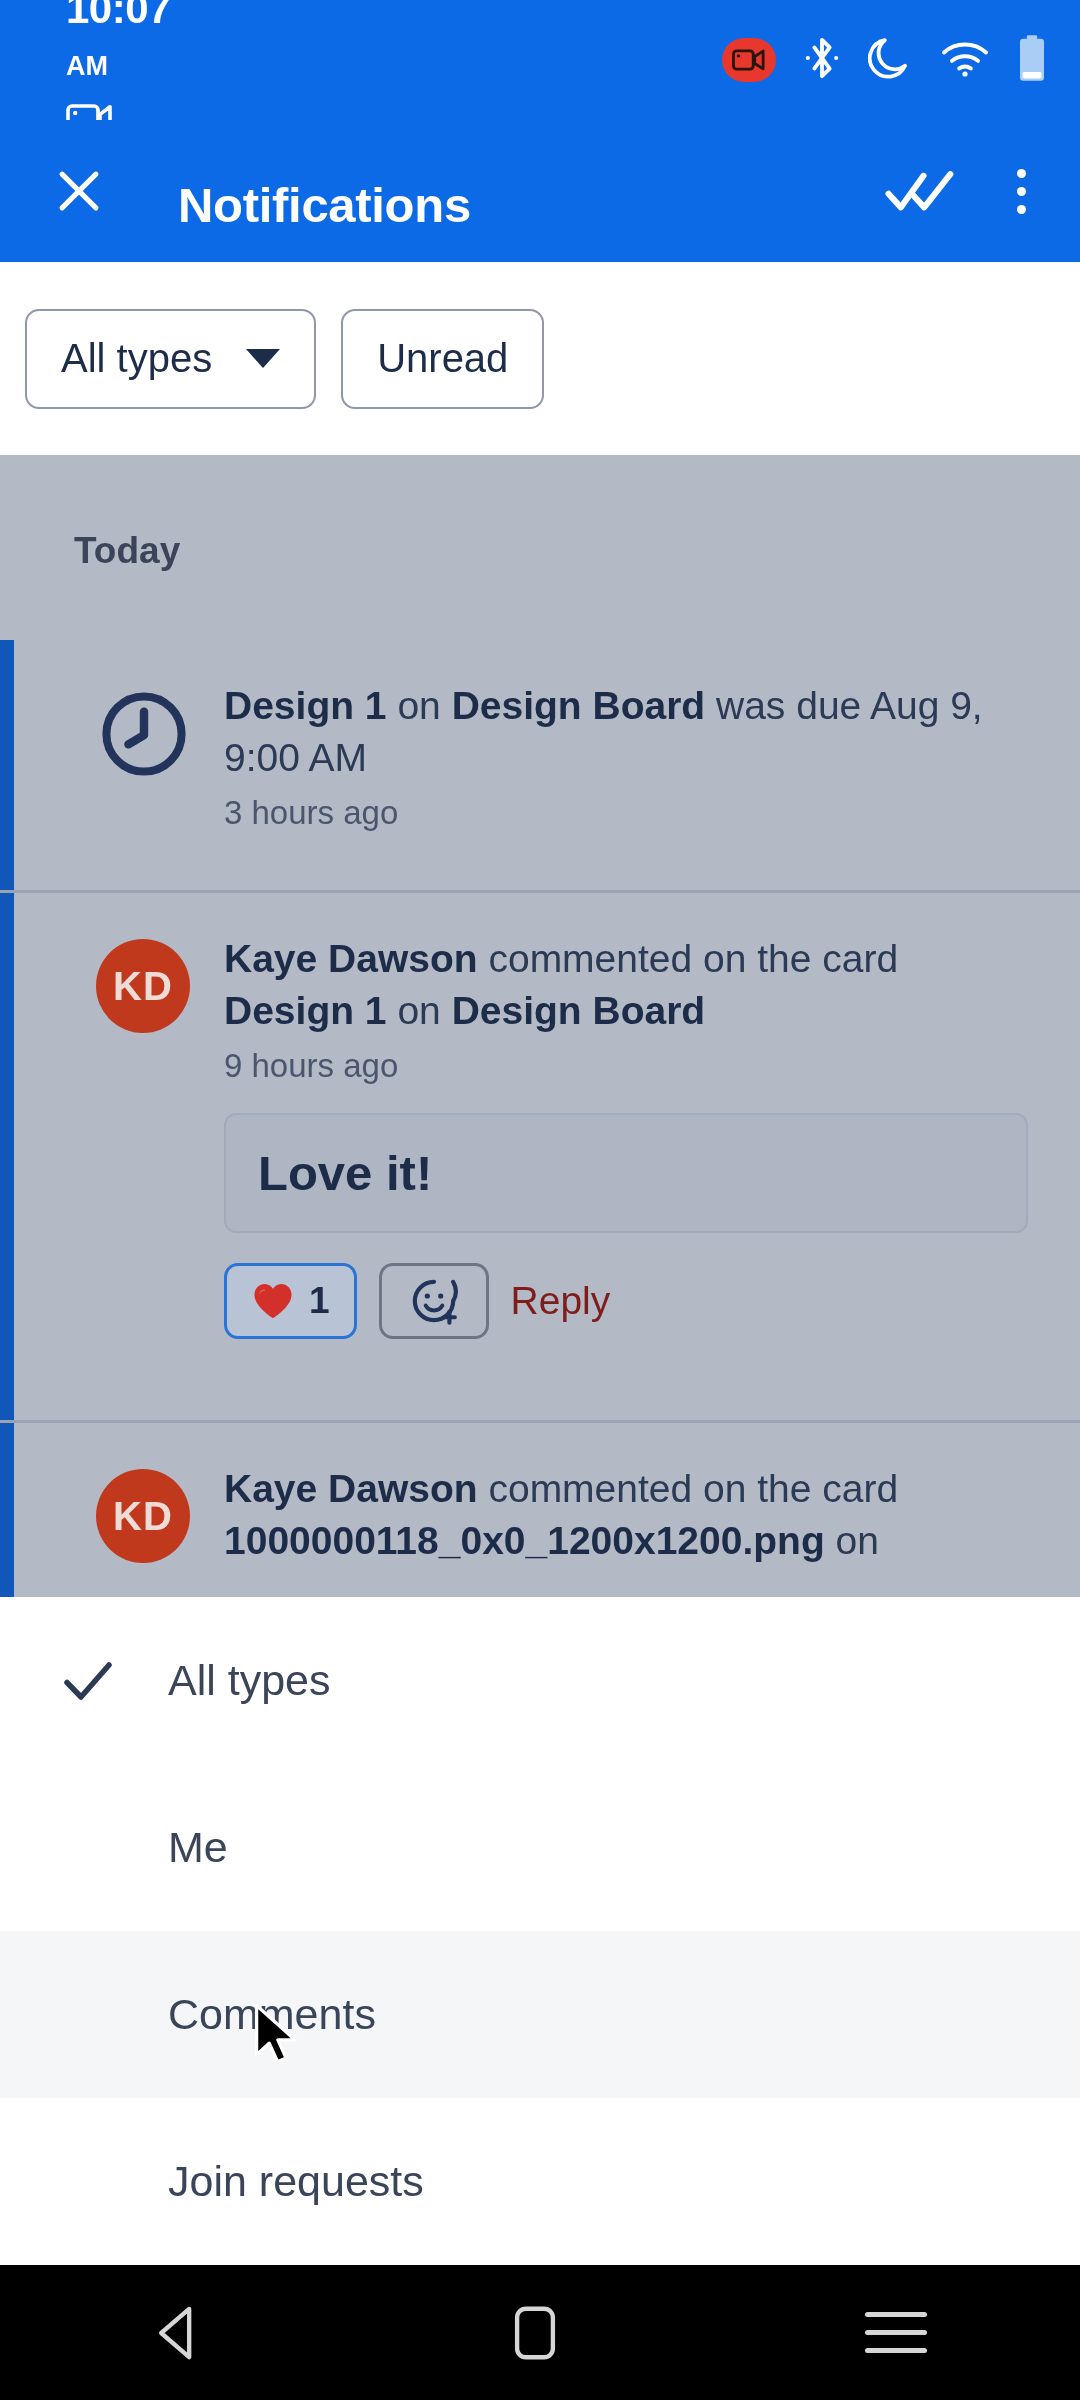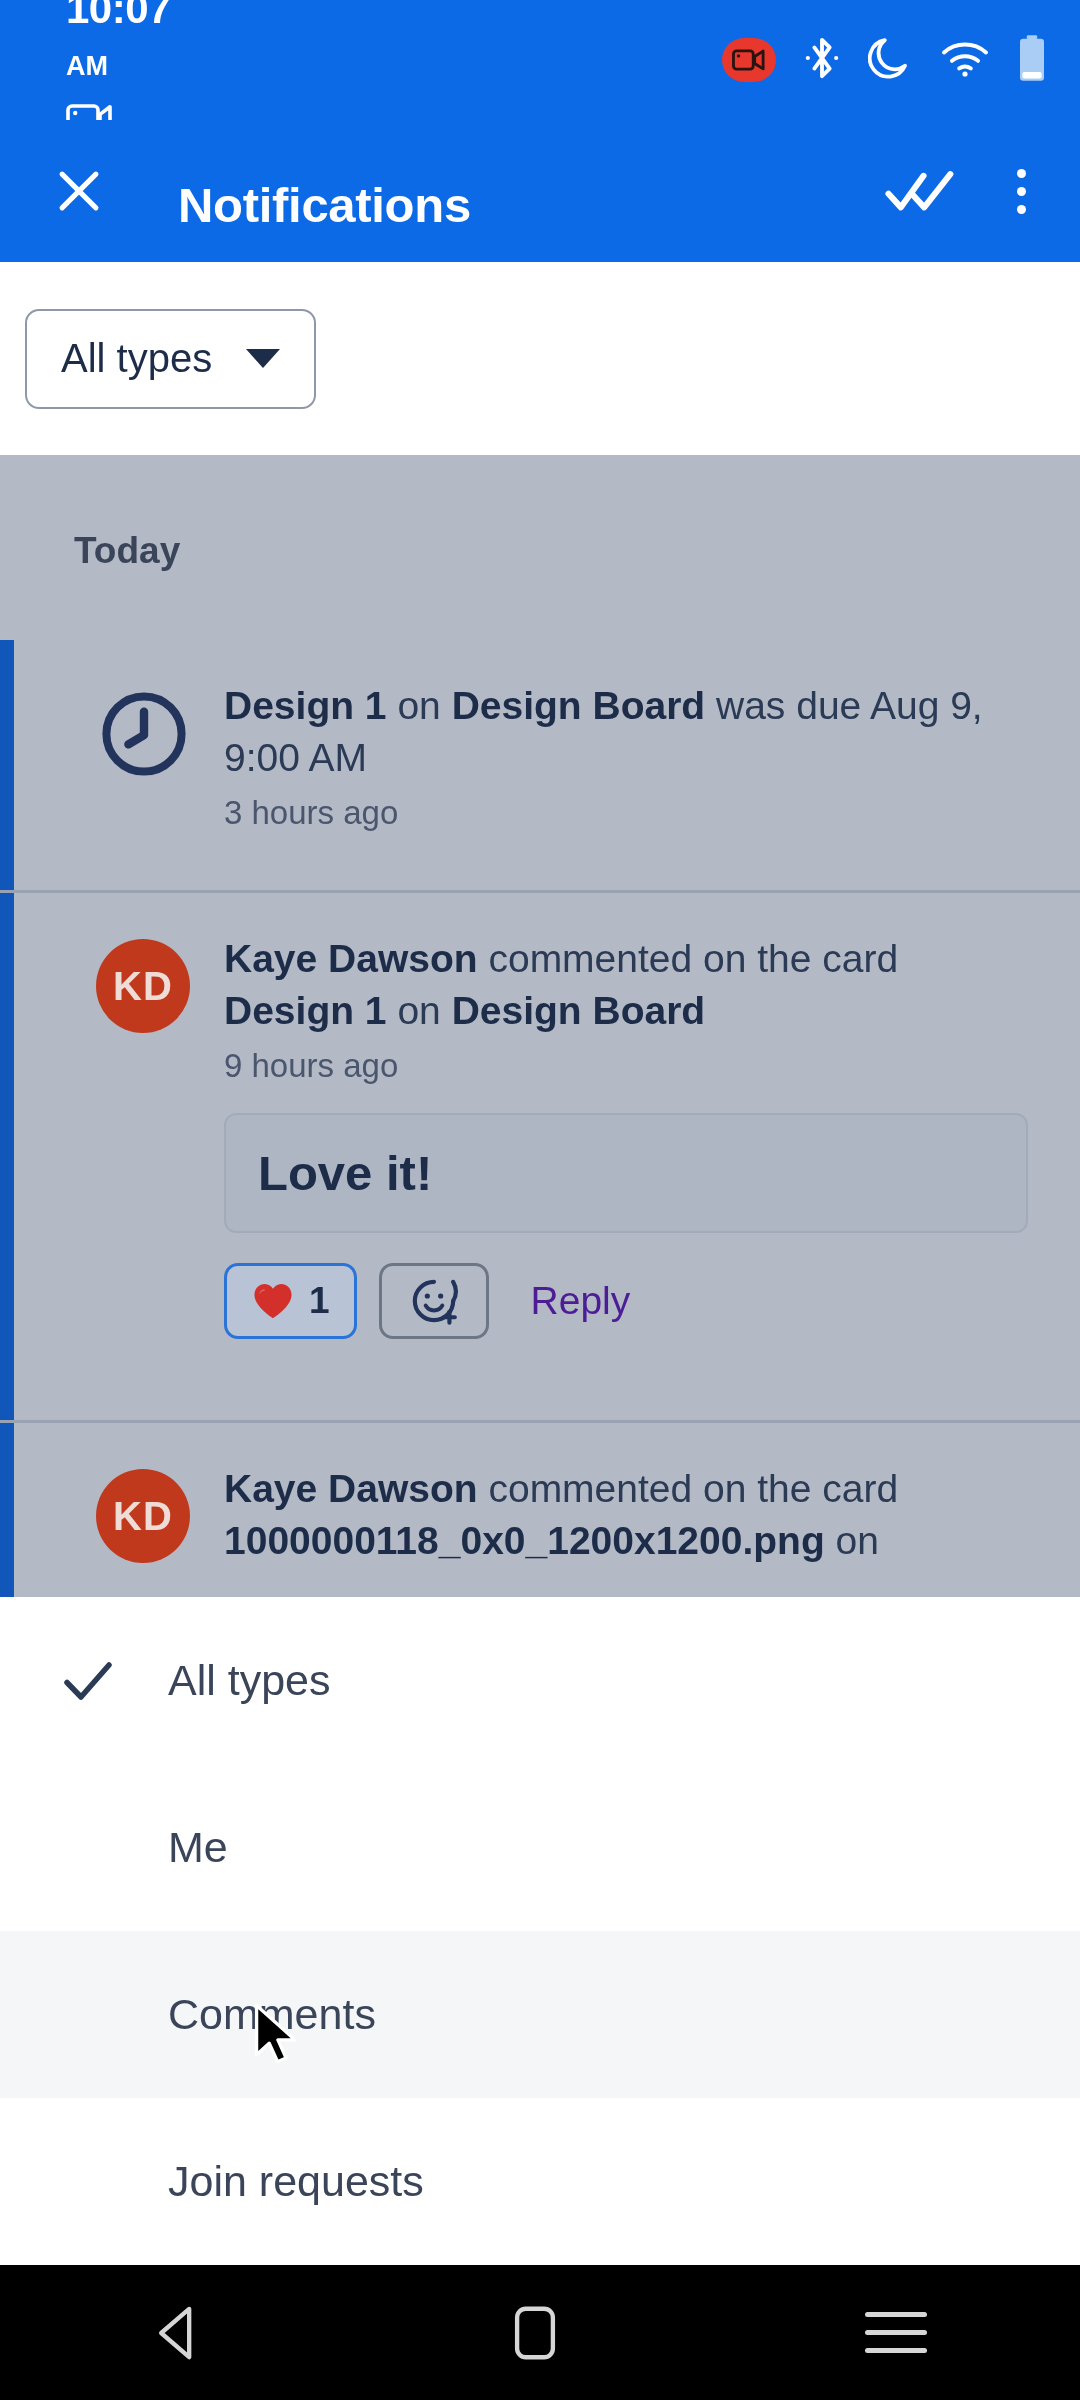--- a/index.html
+++ b/index.html
@@ -88,21 +88,21 @@
   .react-chip {
     height:76px; min-width:130px; border-radius:14px; border:3px solid #2a74d8;
     background:#b9c3d6; display:flex; align-items:center; justify-content:center;
     gap:14px; padding:0 24px; cursor:pointer;
   }
   .react-chip .cnt { font-size:37px; color:#1d2c49; font-weight:600; }
   .add-react {
     width:110px; height:76px; border-radius:14px; border:3px solid #6d7685;
     background:#b3bac6; display:flex; align-items:center; justify-content:center; cursor:pointer;
   }
-  .reply-link { color:#4c1d95; font-size:39px; margin-left:20px; cursor:pointer; }
+  .reply-link { color:#7f1d1d; font-size:39px; cursor:pointer; }
 
   
   .sheet {
     position:absolute; top:1597px; left:0; width:1080px; height:668px;
     background:#fff; overflow:hidden;
   }
   .sheet-row {
     position:relative; width:1080px; height:167px;
     display:flex; align-items:center; padding-left:168px; cursor:pointer;
   }
@@ -198,20 +198,23 @@
           <i></i>
           <i></i>
       </span>
     </span>
   </div>
 
   <div class="filterbar">
     <div class="chip">
       <span>All types</span>
       <span class="caret"></span>
+    </div>
+    <div class="chip">
+      <span>Unread</span>
     </div>
   </div>
 
   <div class="listscrim">
     <span class="today-label">Today</span>
 
     <div class="notif" style="top:185px;height:250px;">
       <span class="unreadbar"></span>
       <span class="n-icon">
         <svg width="96" height="96" viewBox="0 0 24 24">

